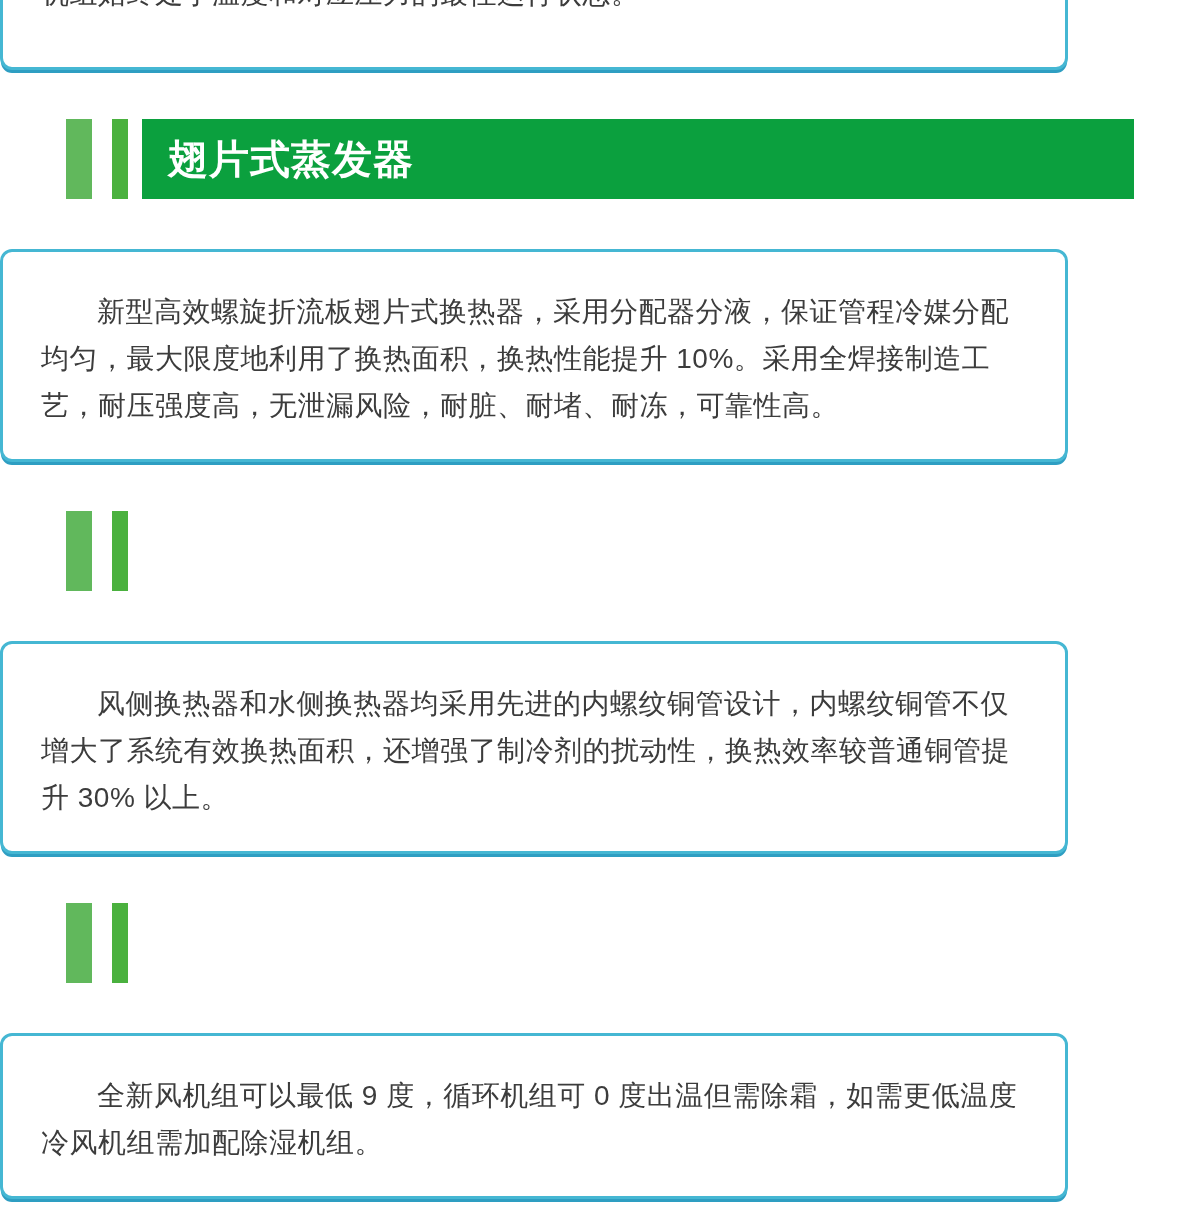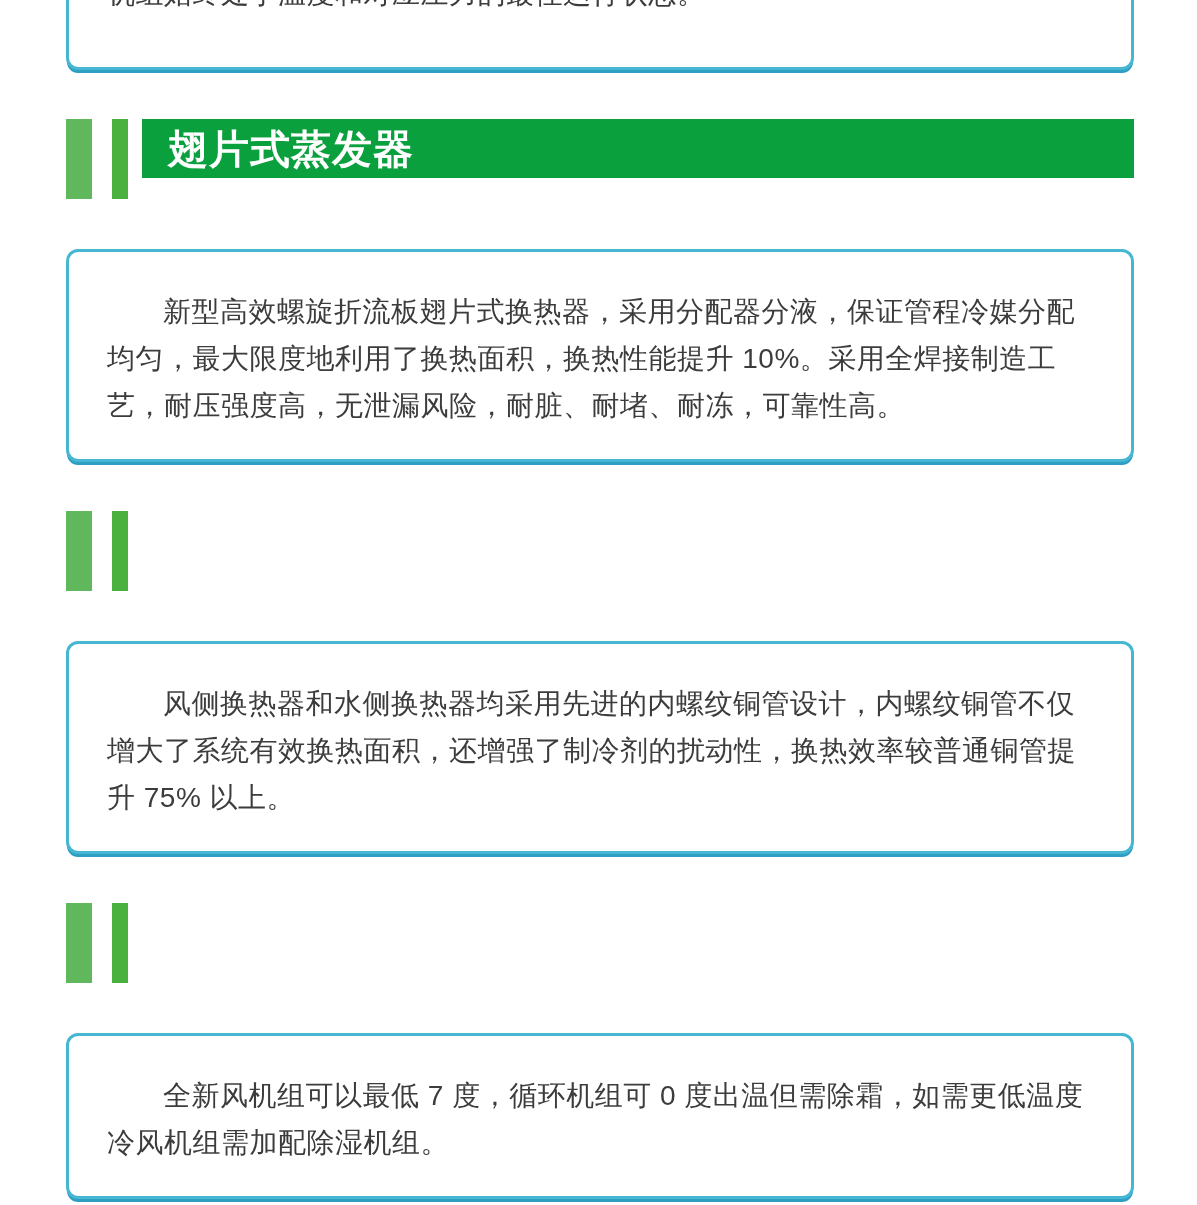--- a/index.html
+++ b/index.html
@@ -11,21 +11,20 @@
     position: relative;
     width: 1197px;
     height: 1205px;
     overflow: hidden;
     background: #ffffff;
     font-family: "Liberation Sans", "DejaVu Sans", sans-serif;
   }
   
   .text-box {
     box-sizing: border-box;
-    margin-left: 66px;
     width: 1068px;
     border: 3px solid #45b7d3;
     border-radius: 12px;
     background: #ffffff;
     box-shadow: 0 4px 0 -1px #2e9ec2;
     padding: 36px 38px 30px 38px;
   }
   .text-box.top-box {
     height: 140px;
     margin-top: -70px;
@@ -67,21 +66,21 @@
     margin-right: 20px;
   }
   .bar-mid {
     width: 16px;
     background: #4ab13e;
     margin-right: 14px;
   }
   .banner {
     box-sizing: border-box;
     width: 992px;
-    height: 59px;
+    height: 80px;
     background: #0ba03e;
     margin: 0;
     padding-left: 26px;
     display: flex;
     align-items: center;
   }
   .banner-title {
     color: #ffffff;
     font-size: 40px;
     font-weight: bold;
@@ -107,24 +106,24 @@
   </div>
   <section class="text-box">
     <p class="para">新型高效螺旋折流板翅片式换热器，采用分配器分液，保证管程冷媒分配均匀，最大限度地利用了换热面积，换热性能提升 10%。采用全焊接制造工艺，耐压强度高，无泄漏风险，耐脏、耐堵、耐冻，可靠性高。</p>
   </section>
 
   <div class="section-header">
     <span class="bar bar-light"></span>
     <span class="bar bar-mid"></span>
   </div>
   <section class="text-box">
-    <p class="para">风侧换热器和水侧换热器均采用先进的内螺纹铜管设计，内螺纹铜管不仅增大了系统有效换热面积，还增强了制冷剂的扰动性，换热效率较普通铜管提升 75% 以上。</p>
+    <p class="para">风侧换热器和水侧换热器均采用先进的内螺纹铜管设计，内螺纹铜管不仅增大了系统有效换热面积，还增强了制冷剂的扰动性，换热效率较普通铜管提升 30% 以上。</p>
   </section>
 
   <div class="section-header">
     <span class="bar bar-light"></span>
     <span class="bar bar-mid"></span>
   </div>
   <section class="text-box">
-    <p class="para">全新风机组可以最低 7 度，循环机组可 0 度出温但需除霜，如需更低温度冷风机组需加配除湿机组。</p>
+    <p class="para">全新风机组可以最低 9 度，循环机组可 0 度出温但需除霜，如需更低温度冷风机组需加配除湿机组。</p>
   </section>
 
 </div>
 
 </body></html>

